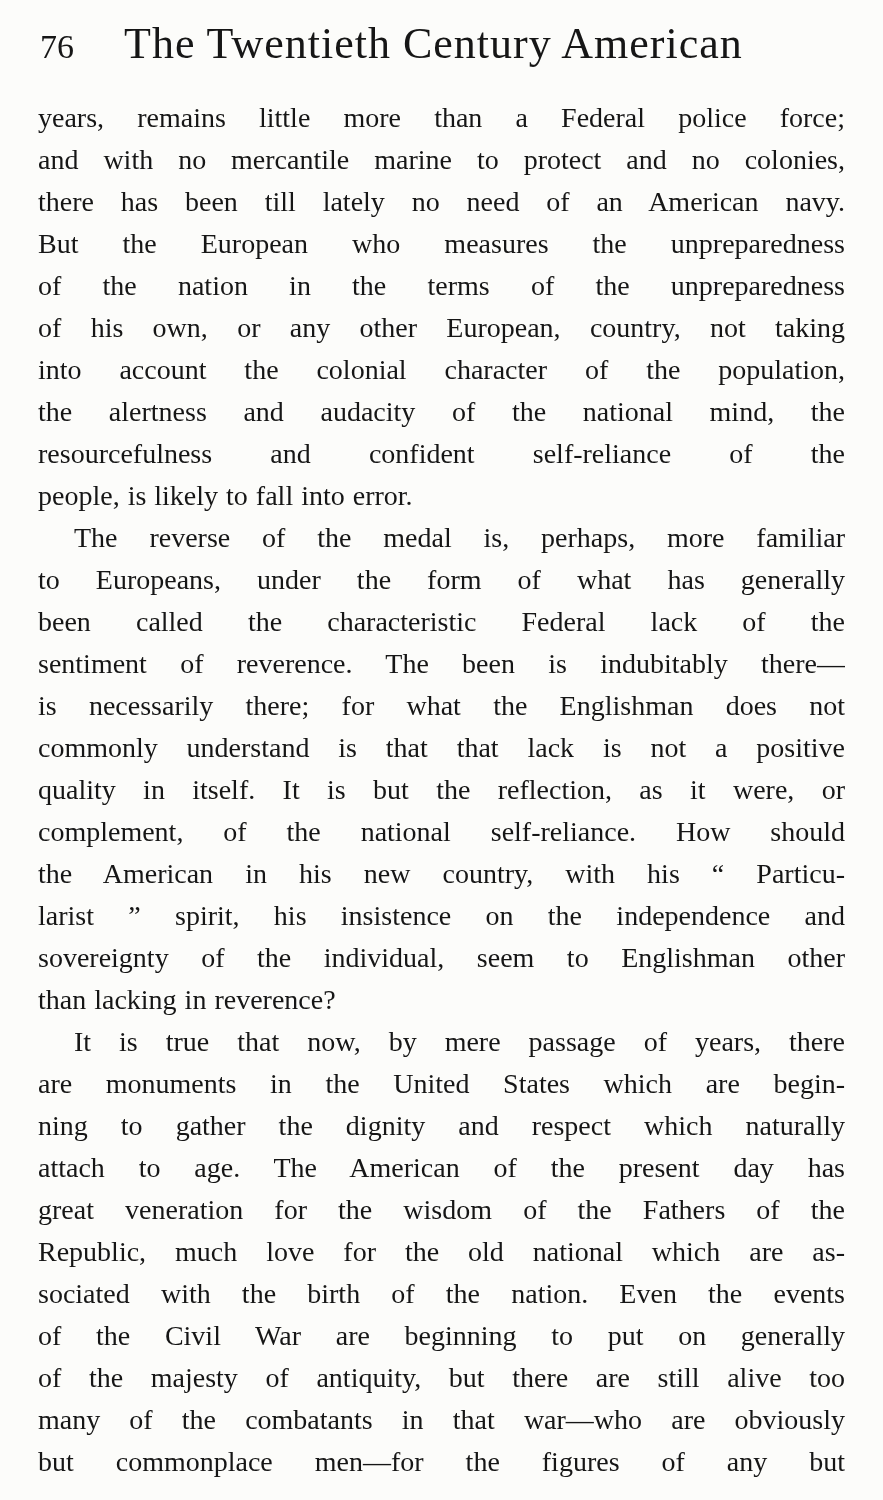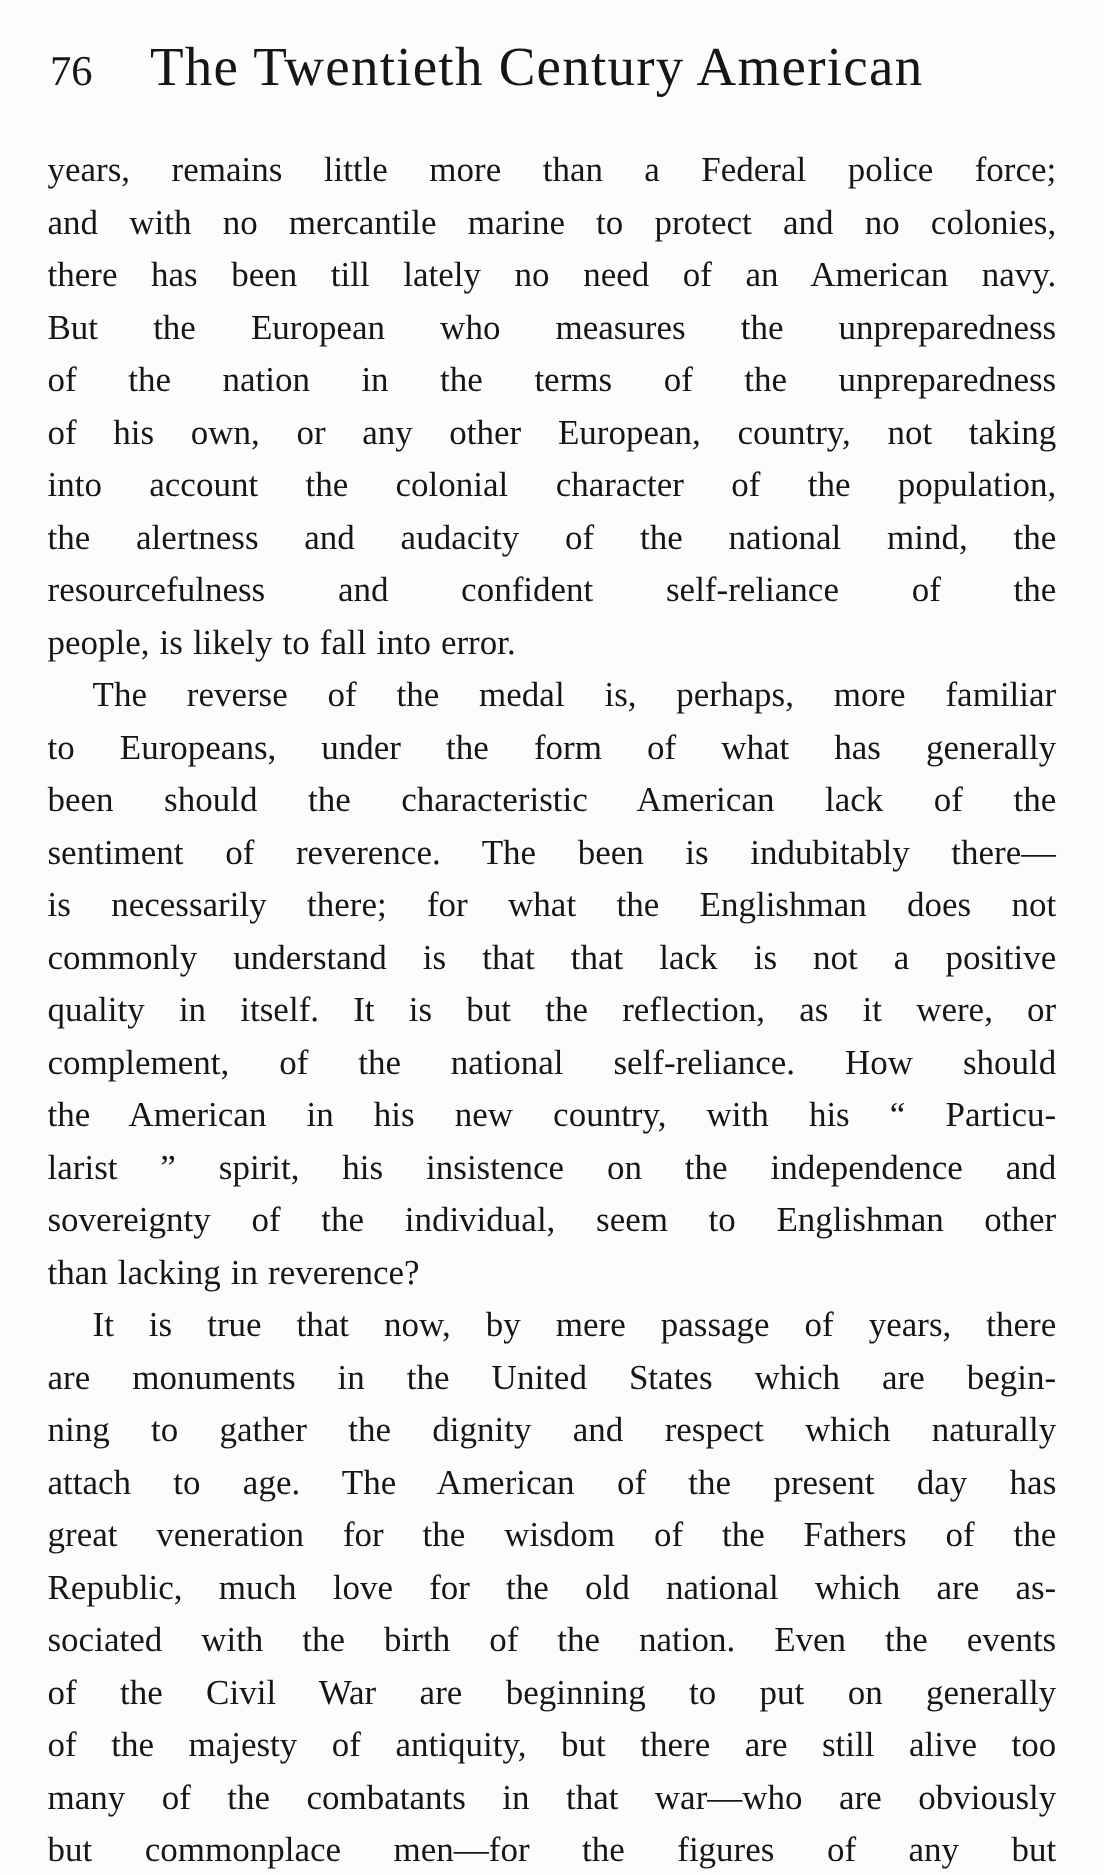--- a/index.html
+++ b/index.html
@@ -14,29 +14,29 @@
     box-sizing: border-box;
     background: var(--paper, #fcfcfa);
     color: var(--ink, #161616);
     font-family: "Liberation Serif", "DejaVu Serif", serif;
     padding: 10px 38px 0 38px;
     overflow: hidden;
   }
   .page-header {
     display: flex;
     align-items: baseline;
-    gap: 34px;
+    gap: 48px;
     margin: 4px 0 22px 2px;
   }
   .page-number {
     font-size: 34px;
     line-height: 56px;
   }
   .running-title {
-    margin: 12px;
+    margin: 2px;
     font-size: 44px;
     line-height: 56px;
     font-weight: normal;
     letter-spacing: 1px;
     white-space: nowrap;
   }
   .page-body {
     font-size: 28px;
     line-height: 42px;
   }
@@ -75,21 +75,21 @@
         <div class="line">of the nation in the terms of the unpreparedness</div>
         <div class="line">of his own, or any other European, country, not taking</div>
         <div class="line">into account the colonial character of the population,</div>
         <div class="line">the alertness and audacity of the national mind, the</div>
         <div class="line">resourcefulness and confident self-reliance of the</div>
         <div class="line last">people, is likely to fall into error.</div>
       </div>
       <div class="paragraph indented">
         <div class="line first">The reverse of the medal is, perhaps, more familiar</div>
         <div class="line">to Europeans, under the form of what has generally</div>
-        <div class="line">been should the characteristic American lack of the</div>
+        <div class="line">been called the characteristic Federal lack of the</div>
         <div class="line">sentiment of reverence.  The been is indubitably there—</div>
         <div class="line">is necessarily there; for what the Englishman does not</div>
         <div class="line">commonly understand is that that lack is not a positive</div>
         <div class="line">quality in itself.  It is but the reflection, as it were, or</div>
         <div class="line">complement, of the national self-reliance.  How should</div>
         <div class="line">the American in his new country, with his “ Particu-</div>
         <div class="line">larist ” spirit, his insistence on the independence and</div>
         <div class="line">sovereignty of the individual, seem to Englishman other</div>
         <div class="line last">than lacking in reverence?</div>
       </div>

